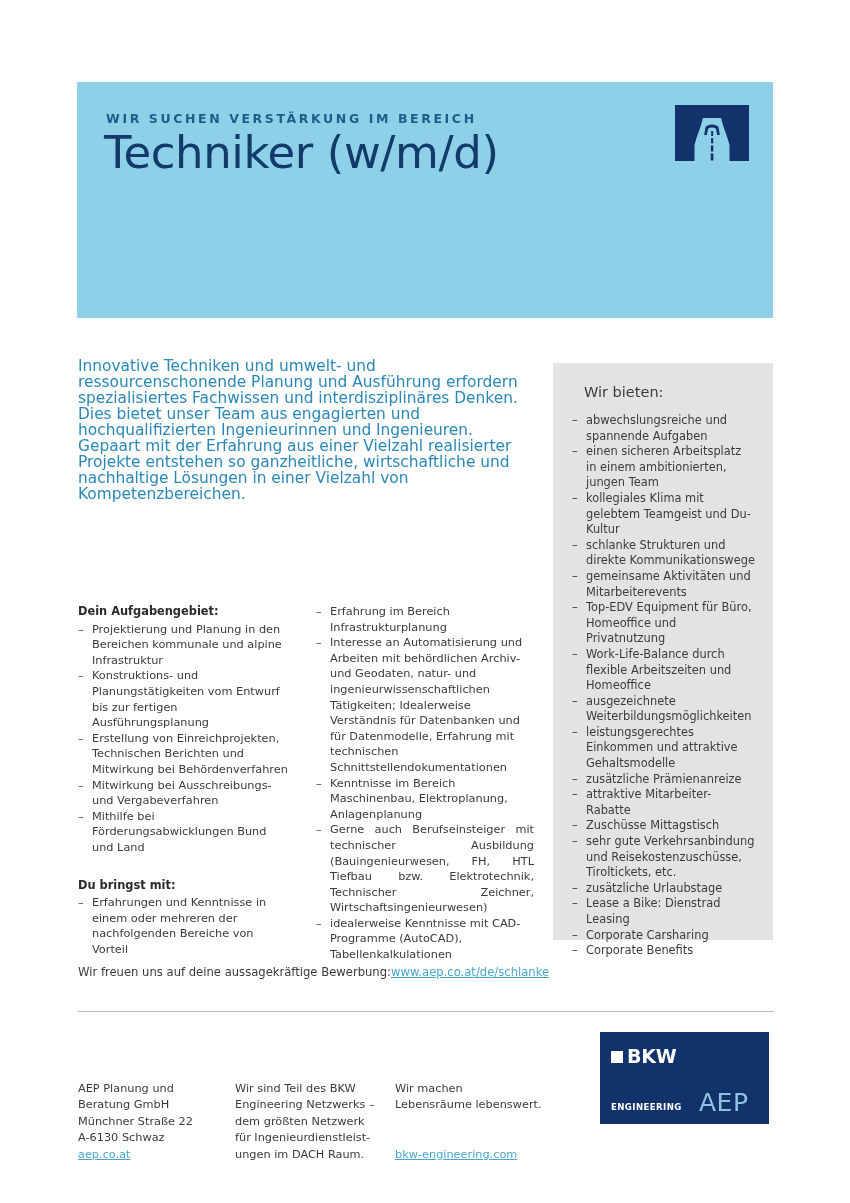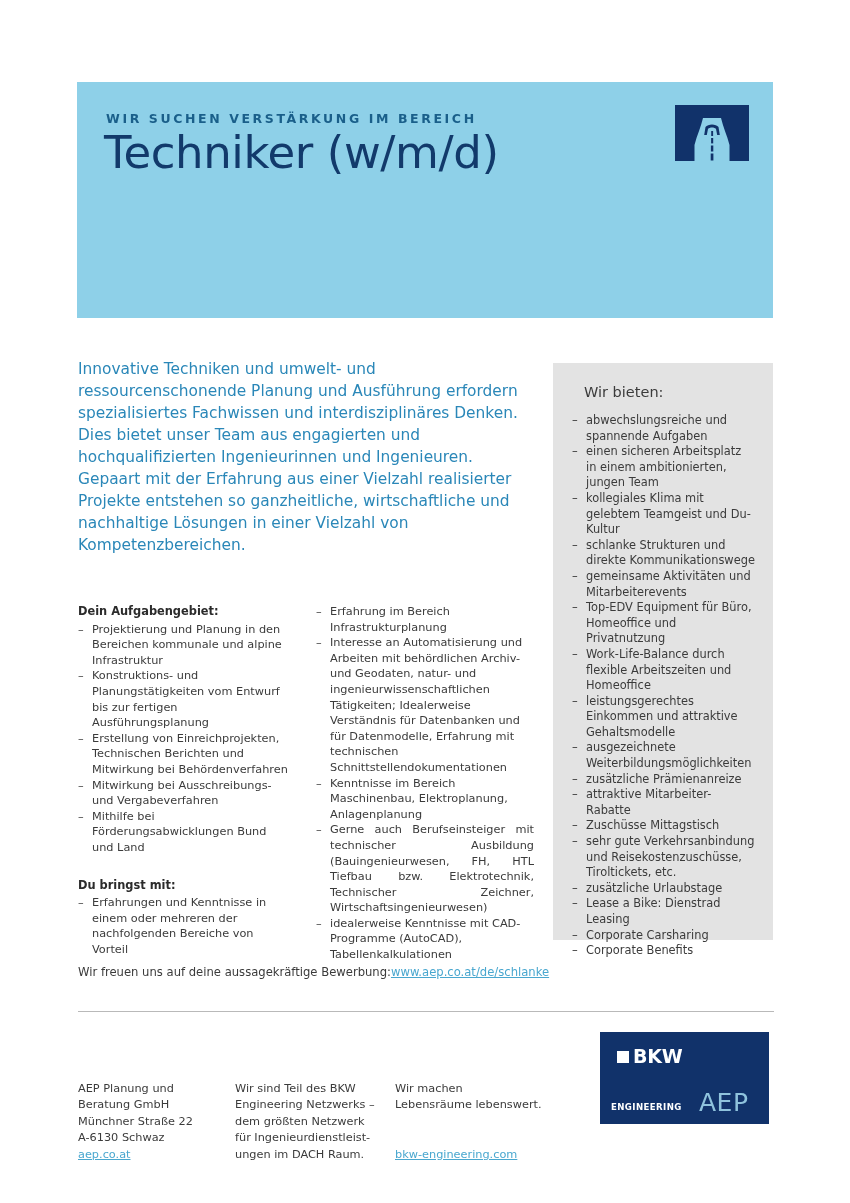--- a/index.html
+++ b/index.html
@@ -61,21 +61,21 @@
     height: 56px;
   }
 
   
   .intro {
     position: absolute;
     left: 78px;
     top: 358px;
     width: 460px;
     font-size: 15.4px;
-    line-height: 22px;
+    line-height: 16px;
     color: #2a87b8;
   }
   .intro p { margin: 0; }
 
   
   .sidebar {
     position: absolute;
     left: 553px;
     top: 363px;
     width: 220px;
@@ -191,21 +191,21 @@
     position: absolute;
     top: 0;
     height: 92px;
     background: #11326a;
     box-sizing: border-box;
   }
   .logo-bkw { left: 0; width: 86px; }
   .logo-aep { left: 85px; width: 84px; }
   .bkw-mark {
     position: absolute;
-    left: 17px;
+    left: 11px;
     top: 15px;
     display: flex;
     align-items: center;
   }
   .bkw-square {
     width: 12px;
     height: 12px;
     background: #ffffff;
     margin-right: 4px;
   }
@@ -283,22 +283,22 @@
   <aside class="sidebar">
     <h2 class="sidebar-title">Wir bieten:</h2>
     <ul class="dashlist">
       <li>abwechslungsreiche und spannende Aufgaben</li>
       <li>einen sicheren Arbeitsplatz in einem ambitionierten, jungen Team</li>
       <li>kollegiales Klima mit gelebtem Teamgeist und Du-Kultur</li>
       <li>schlanke Strukturen und direkte Kommunikationswege</li>
       <li>gemeinsame Aktivitäten und Mitarbeiterevents</li>
       <li>Top-EDV Equipment für Büro, Homeoffice und Privatnutzung</li>
       <li>Work-Life-Balance durch flexible Arbeitszeiten und Homeoffice</li>
+      <li>ausgezeichnete Weiterbildungsmöglichkeiten</li>
       <li>leistungsgerechtes Einkommen und attraktive Gehaltsmodelle</li>
-      <li>ausgezeichnete Weiterbildungsmöglichkeiten</li>
       <li>zusätzliche Prämienanreize</li>
       <li>attraktive Mitarbeiter-Rabatte</li>
       <li>Zuschüsse Mittagstisch</li>
       <li>sehr gute Verkehrsanbindung und Reisekostenzuschüsse, Tiroltickets, etc.</li>
       <li>zusätzliche Urlaubstage</li>
       <li>Lease a Bike: Dienstrad Leasing</li>
       <li>Corporate Carsharing</li>
       <li>Corporate Benefits</li>
     </ul>
   </aside>

